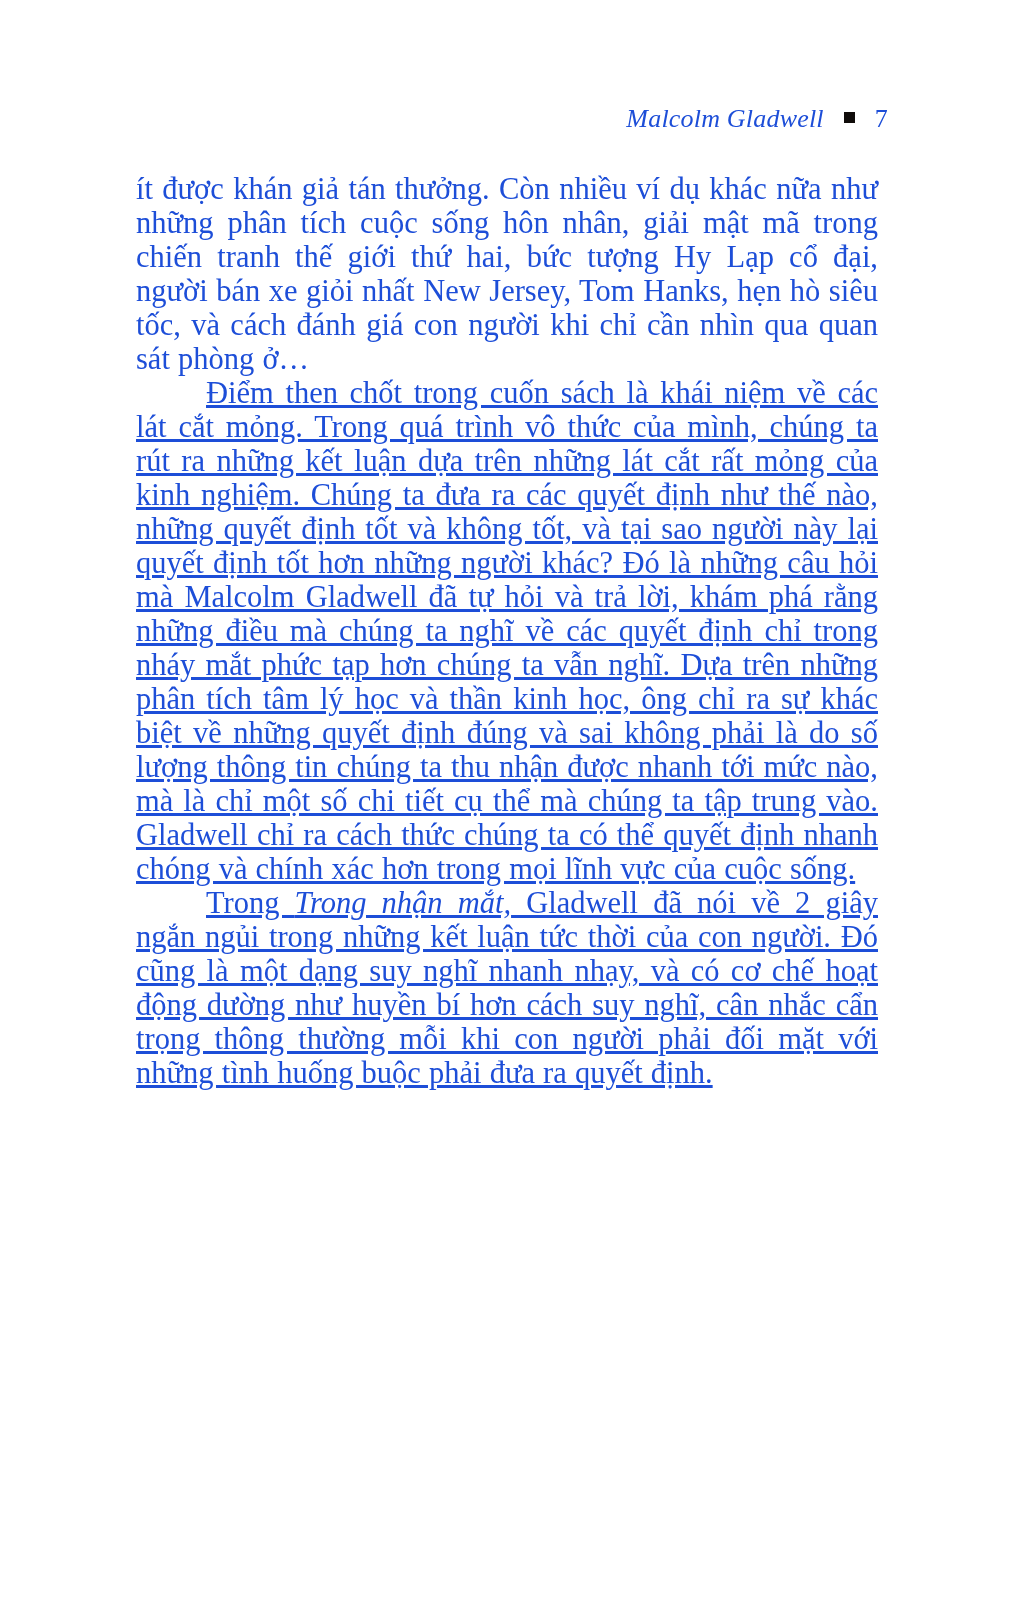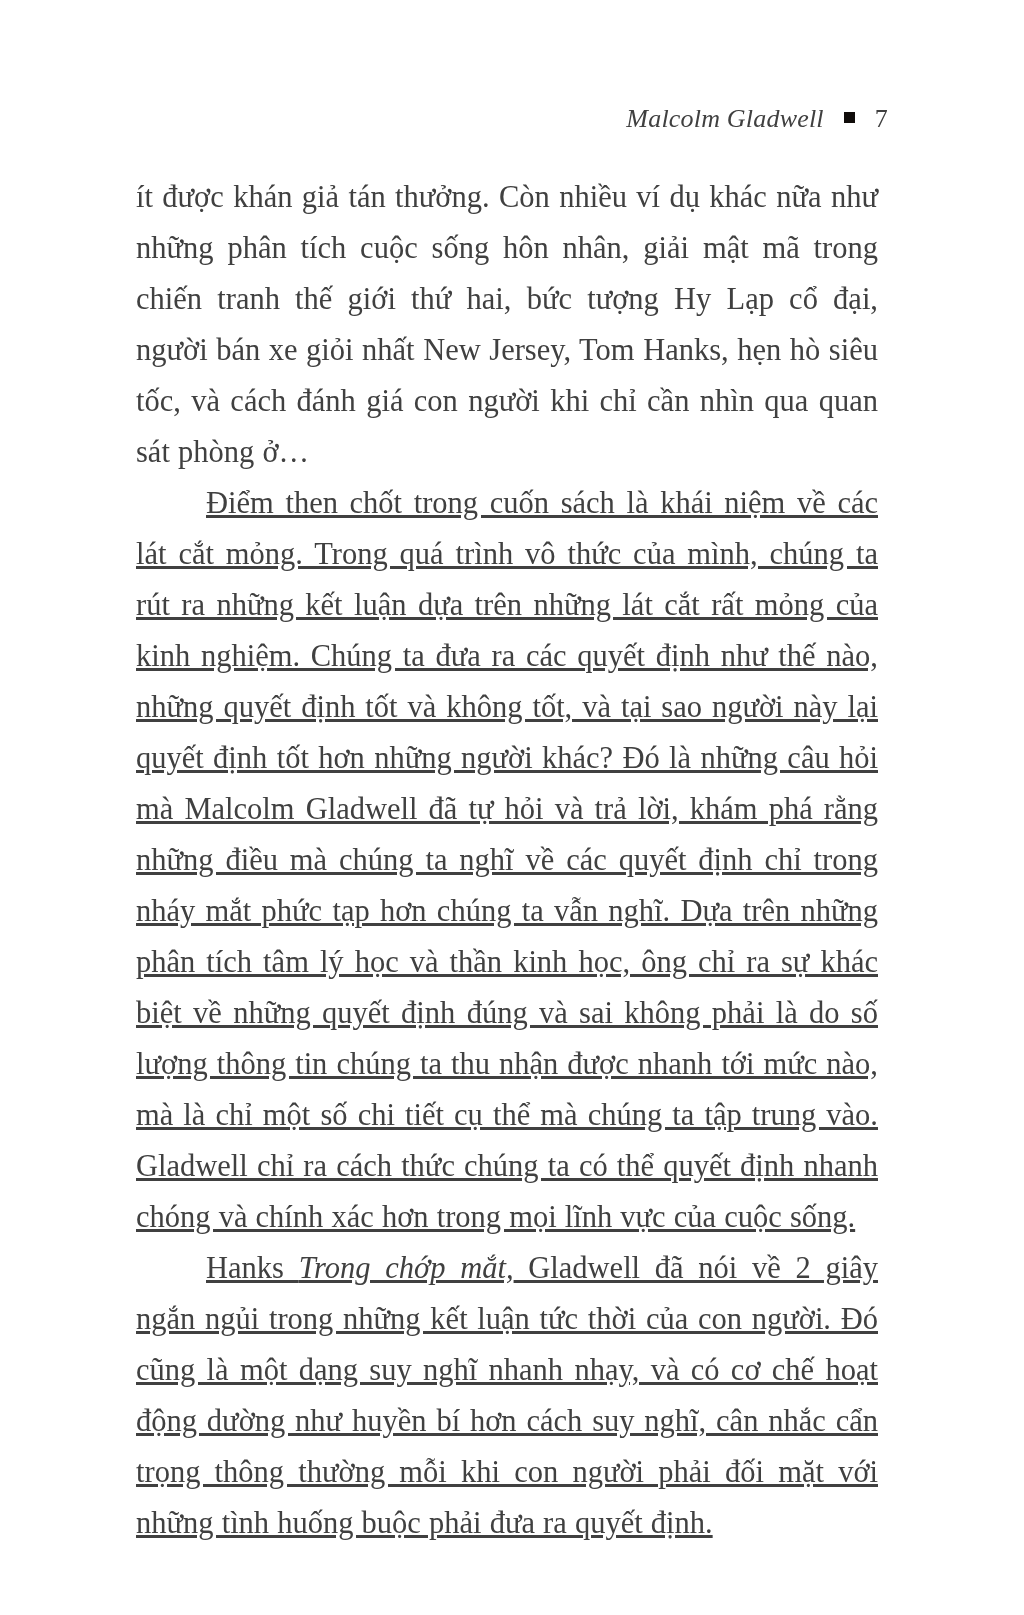--- a/index.html
+++ b/index.html
@@ -7,21 +7,21 @@
     padding: 0;
     background: #ffffff;
   }
   .page {
     position: relative;
     width: 1024px;
     height: 1615px;
     background: #ffffff;
     box-sizing: border-box;
     font-family: "Liberation Serif", "DejaVu Serif", serif;
-    color: #404040;
+    color: #1d4ed8;
     overflow: hidden;
   }
   .running-head {
     position: absolute;
     top: 104px;
     right: 136px;
     display: flex;
     align-items: center;
     gap: 20px;
     font-size: 25px;
@@ -43,21 +43,21 @@
   }
   .body-block {
     position: absolute;
     top: 172px;
     left: 136px;
     width: 742px;
   }
   .body-block p {
     margin: 0;
     font-size: 30.5px;
-    line-height: 51px;
+    line-height: 34px;
     text-align: justify;
     text-justify: inter-word;
     hyphens: none;
     word-spacing: 0.5px;
   }
   .body-block p.indent {
     text-indent: 70px;
     text-decoration: underline;
   }
   .body-block p.cont {
@@ -74,16 +74,16 @@
 
   <div class="running-head">
     <span class="author">Malcolm Gladwell</span>
     <span class="marker"></span>
     <span class="folio">7</span>
   </div>
 
   <div class="body-block">
     <p class="cont">ít được khán giả tán thưởng. Còn nhiều ví dụ khác nữa như những phân tích cuộc sống hôn nhân, giải mật mã trong chiến tranh thế giới thứ hai, bức tượng Hy Lạp cổ đại, người bán xe giỏi nhất New Jersey, Tom Hanks, hẹn hò siêu tốc, và cách đánh giá con người khi chỉ cần nhìn qua quan sát phòng ở…</p>
     <p class="indent">Điểm then chốt trong cuốn sách là khái niệm về các lát cắt mỏng. Trong quá trình vô thức của mình, chúng ta rút ra những kết luận dựa trên những lát cắt rất mỏng của kinh nghiệm. Chúng ta đưa ra các quyết định như thế nào, những quyết định tốt và không tốt, và tại sao người này lại quyết định tốt hơn những người khác? Đó là những câu hỏi mà Malcolm Gladwell đã tự hỏi và trả lời, khám phá rằng những điều mà chúng ta nghĩ về các quyết định chỉ trong nháy mắt phức tạp hơn chúng ta vẫn nghĩ. Dựa trên những phân tích tâm lý học và thần kinh học, ông chỉ ra sự khác biệt về những quyết định đúng và sai không phải là do số lượng thông tin chúng ta thu nhận được nhanh tới mức nào, mà là chỉ một số chi tiết cụ thể mà chúng ta tập trung vào. Gladwell chỉ ra cách thức chúng ta có thể quyết định nhanh chóng và chính xác hơn trong mọi lĩnh vực của cuộc sống.</p>
-    <p class="indent"><span>Hanks </span><em class="title">Trong chớp mắt,</em><span> Gladwell đã nói về 2 giây ngắn ngủi trong những kết luận tức thời của con người. Đó cũng là một dạng suy nghĩ nhanh nhạy, và có cơ chế hoạt động dường như huyền bí hơn cách suy nghĩ, cân nhắc cẩn trọng thông thường mỗi khi con người phải đối mặt với những tình huống buộc phải đưa ra quyết định.</span></p>
+    <p class="indent"><span>Trong </span><em class="title">Trong nhận mắt,</em><span> Gladwell đã nói về 2 giây ngắn ngủi trong những kết luận tức thời của con người. Đó cũng là một dạng suy nghĩ nhanh nhạy, và có cơ chế hoạt động dường như huyền bí hơn cách suy nghĩ, cân nhắc cẩn trọng thông thường mỗi khi con người phải đối mặt với những tình huống buộc phải đưa ra quyết định.</span></p>
   </div>
 
 </div>
 
 </body></html>

